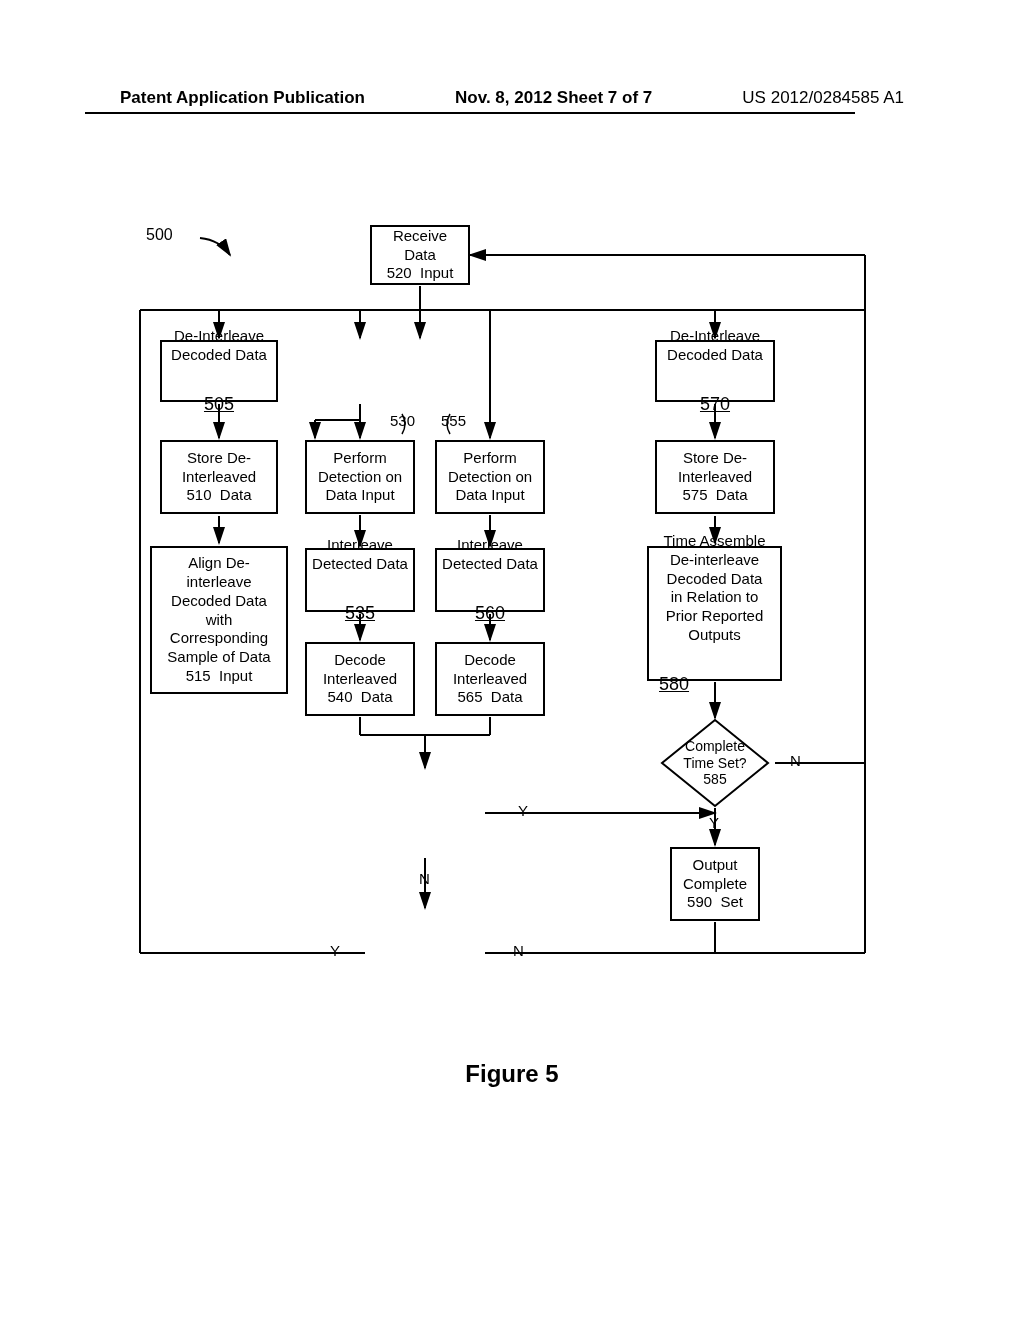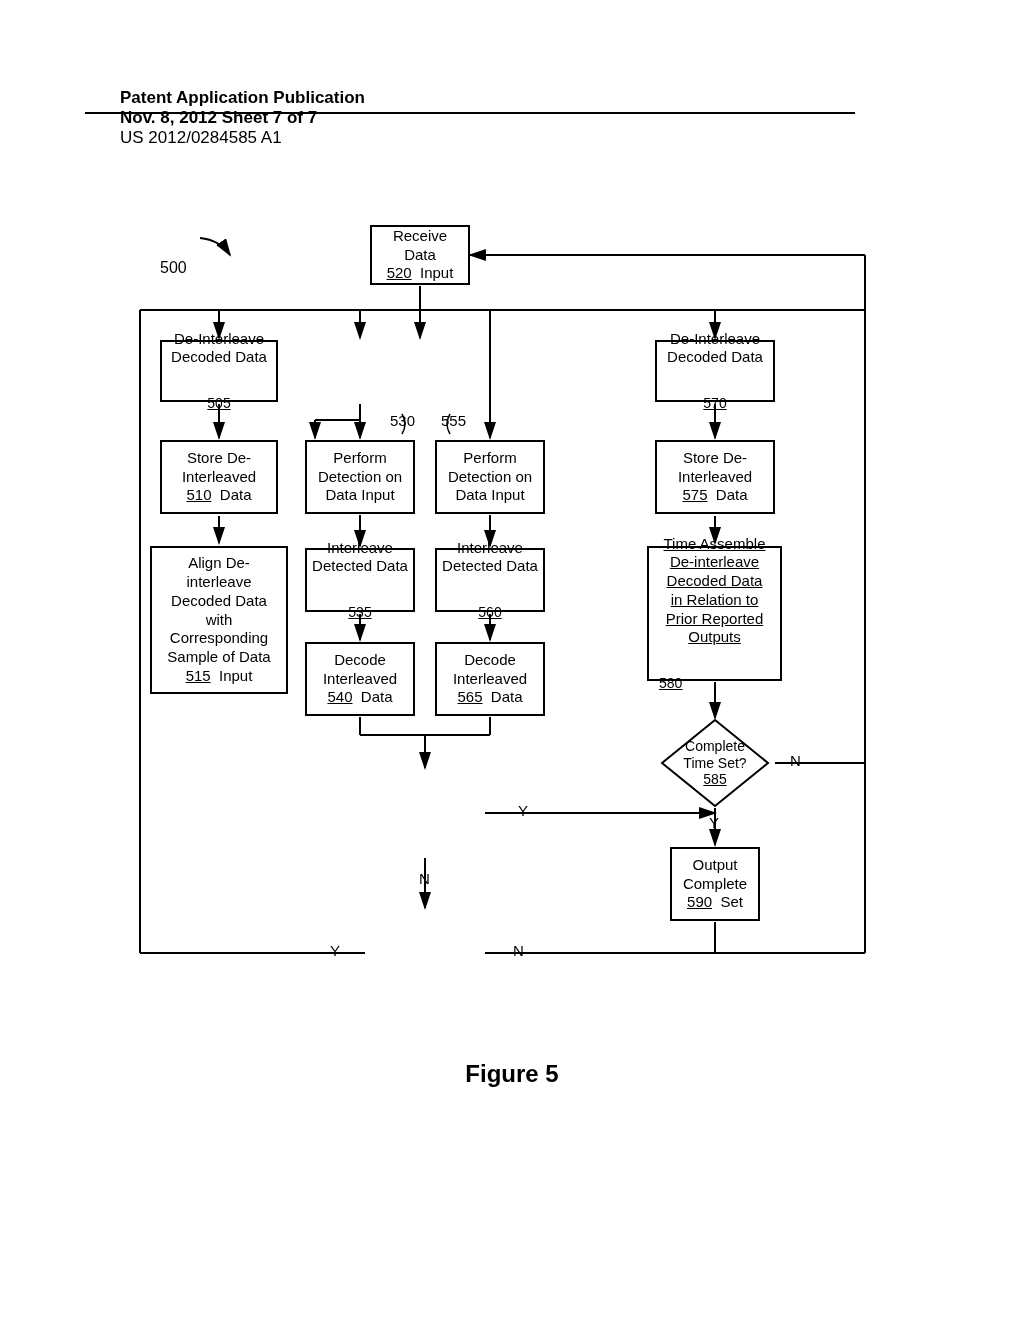--- a/index.html
+++ b/index.html
@@ -12,21 +12,20 @@
   }
   .header {
     position: absolute;
     top: 88px;
     left: 0;
     width: 100%;
     display: flex;
     justify-content: space-between;
     font-size: 17px;
     padding: 0 120px;
-    flex-direction: column;
   }
   .header-left { font-weight: bold; }
   .header-mid { font-weight: bold; }
   .header-right { }
   .hr-line {
     position: absolute;
     top: 112px;
     left: 85px;
     width: 770px;
     height: 2px;
@@ -47,25 +46,24 @@
     font-size: 15px;
     display: flex;
     flex-direction: column;
     justify-content: center;
     align-items: center;
     padding: 4px;
     line-height: 1.25;
   }
   .box .ref {
     text-decoration: underline;
-    font-size: 14px;
+    font-size: 18px;
     margin-top: 28px;
   }
   .ref-inline {
-    text-decoration: underline;
   }
   .diamond {
     position: absolute;
     width: 110px;
     height: 90px;
     display: flex;
     flex-direction: column;
     justify-content: center;
     align-items: center;
     font-size: 14px;
@@ -186,21 +184,21 @@
     <line x1="585" y1="462" x2="585" y2="498" stroke="#000" stroke-width="2" marker-end="url(#arrow)"></line>
 
     <line x1="645" y1="543" x2="735" y2="543" stroke="#000" stroke-width="2"></line>
 
     <line x1="585" y1="588" x2="585" y2="625" stroke="#000" stroke-width="2" marker-end="url(#arrow)"></line>
 
     <line x1="585" y1="702" x2="585" y2="733" stroke="#000" stroke-width="2"></line>
 
   </svg>
 
-  <div class="label-500" style="left:30px; top:6px;margin-top:33px;">500</div>
+  <div class="label-500" style="left:16px; top:6px;">500</div>
 
   <div class="box" style="left:240px; top:5px; width:100px; height:60px;">
     <span>Receive Data</span>
     <span><span class="ref-inline">520</span>&nbsp;&nbsp;<span>Input</span></span>
   </div>
 
   <div class="box" style="left:30px; top:120px; width:118px; height:62px;">
     <span>De-Interleave</span>
     <span>Decoded Data</span>
     <span class="ref">505</span>
@@ -247,21 +245,21 @@
   <div class="box" style="left:175px; top:328px; width:110px; height:64px;">
     <span>Interleave</span>
     <span>Detected Data</span>
     <span class="ref">535</span>
   </div>
   <div class="box" style="left:305px; top:328px; width:110px; height:64px;">
     <span>Interleave</span>
     <span>Detected Data</span>
     <span class="ref">560</span>
   </div>
-  <div class="box" style="left:517px; top:326px; width:135px; height:135px;text-decoration:underline;">
+  <div class="box" style="left:517px; top:326px; width:135px; height:135px;">
     <span>Time Assemble</span>
     <span>De-interleave</span>
     <span>Decoded Data</span>
     <span>in Relation to</span>
     <span>Prior Reported</span>
     <span>Outputs</span>
     <span class="ref" style="align-self:flex-start; margin-left:6px;">580</span>
   </div>
 
   <div class="box" style="left:175px; top:422px; width:110px; height:74px;">

